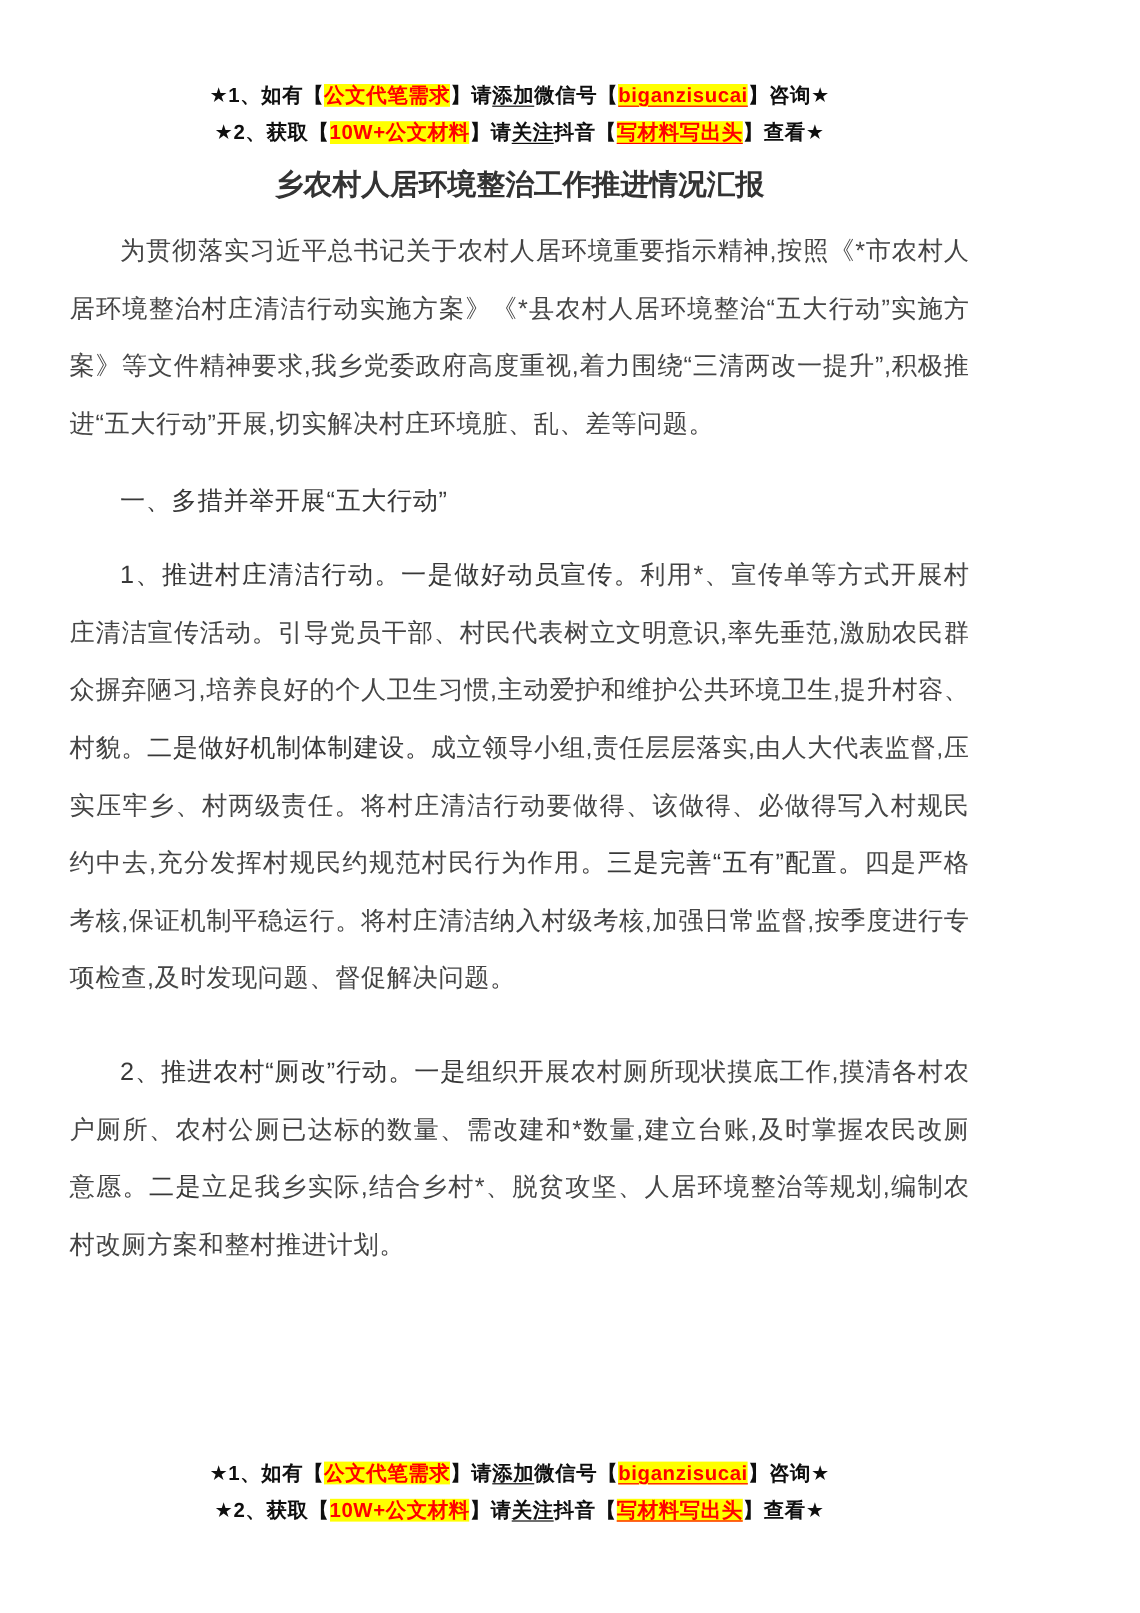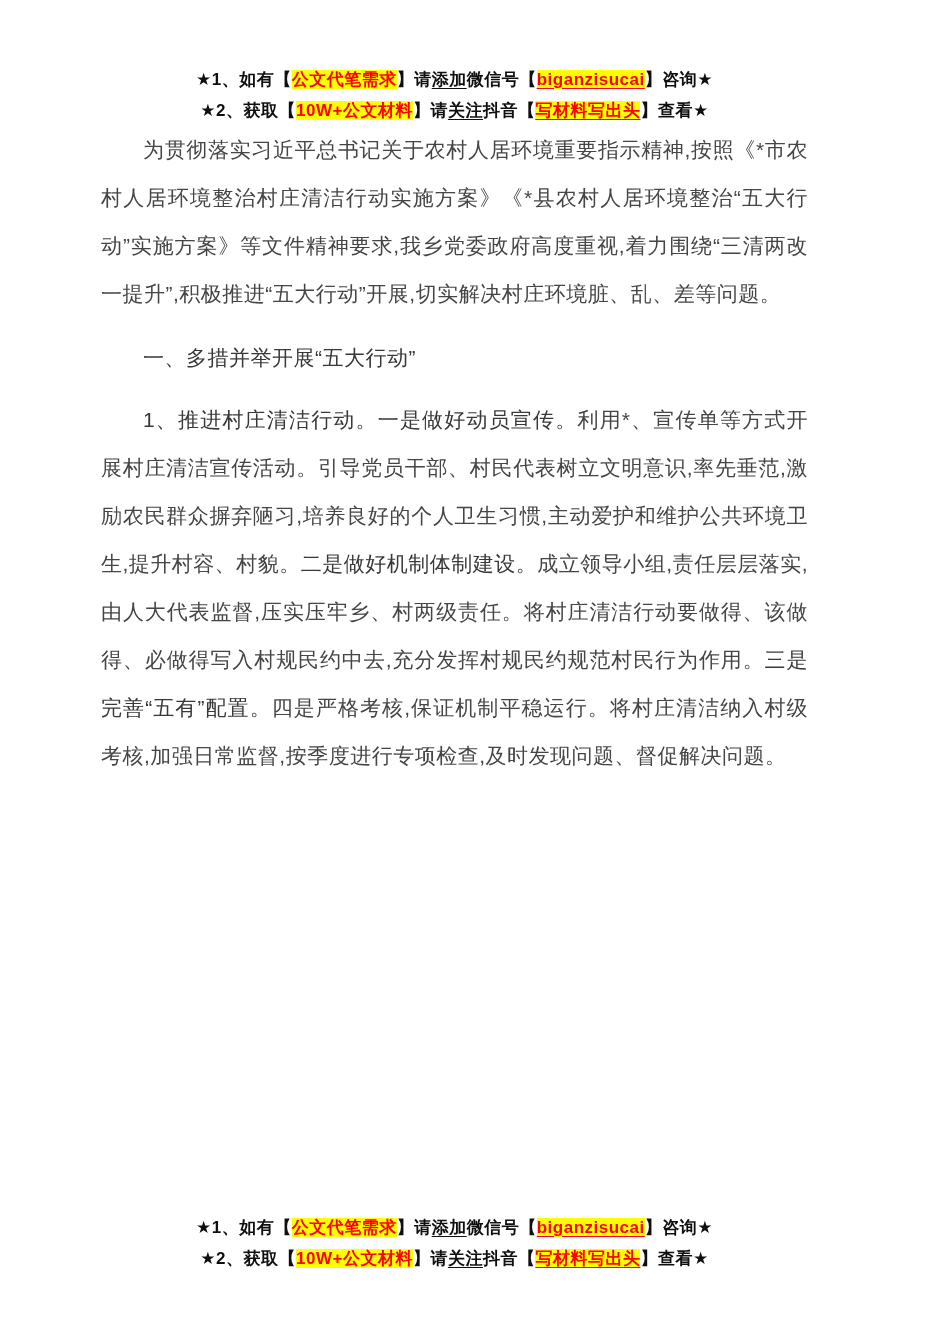--- a/index.html
+++ b/index.html
@@ -6,21 +6,21 @@
     margin: 0;
     padding: 0;
     background: #ffffff;
   }
   .page {
     width: 950px;
     height: 1344px;
     margin: 0 auto;
     background: #ffffff;
     box-sizing: border-box;
-    padding: 64px 142px 70px 101px;
+    padding: 64px 142px 70px 58px;
     display: flex;
     flex-direction: column;
     font-family: "Liberation Sans", "DejaVu Sans", sans-serif;
     overflow: hidden;
   }
   .promo {
     text-align: center;
     font-size: 17px;
     font-weight: 700;
     line-height: 31px;
@@ -83,25 +83,27 @@
 </head>
 <body>
 
 <div class="page">
 
   <div class="promo promo-top">
       <div class="promo-line"><span class="seg-plain">★1、如有【</span><span class="seg-highlight">公文代笔需求</span><span class="seg-plain">】请</span><span class="seg-underline">添加</span><span class="seg-plain">微信号【</span><span class="seg-highlight-underline">biganzisucai</span><span class="seg-plain">】咨询★</span></div>
       <div class="promo-line"><span class="seg-plain">★2、获取【</span><span class="seg-highlight">10W+公文材料</span><span class="seg-plain">】请</span><span class="seg-underline">关注</span><span class="seg-plain">抖音【</span><span class="seg-highlight-underline">写材料写出头</span><span class="seg-plain">】查看★</span></div>
     </div>
 
+  <h1 class="doc-title">乡农村人居环境整治工作推进情况汇报</h1>
 
   <div class="doc-body">
       <p class="body-para"><span>为贯彻落实习近平总书记关于农村人居环境重要指示精神,按照《*市农村人居环境整治村庄清洁行动实施方案》《*县农村人居环境整治“五大行动”实施方案》等文件精神要求,我乡党委政府高度重视,着力围绕“三清两改一提升”,积极推进“五大行动”开展,切实解决村庄环境脏、乱、差等问题。</span></p>
       <h2 class="section-heading"><span class="run-bold">一、多措并举开展“五大行动”</span></h2>
       <p class="body-para"><span class="run-bold">1、推进村庄清洁行动。一是做好动员宣传。</span><span>利用*、宣传单等方式开展村庄清洁宣传活动。引导党员干部、村民代表树立文明意识,率先垂范,激励农民群众摒弃陋习,培养良好的个人卫生习惯,主动爱护和维护公共环境卫生,提升村容、村貌。</span><span class="run-bold">二是做好机制体制建设。</span><span>成立领导小组,责任层层落实,由人大代表监督,压实压牢乡、村两级责任。将村庄清洁行动要做得、该做得、必做得写入村规民约中去,充分发挥村规民约规范村民行为作用。</span><span class="run-bold">三是完善“五有”配置。</span><span>四是严格考核,保证机制平稳运行。将村庄清洁纳入村级考核,加强日常监督,按季度进行专项检查,及时发现问题、督促解决问题。</span></p>
+      <p class="body-para"><span class="run-bold">2、推进农村“厕改”行动。一是</span><span>组织开展农村厕所现状摸底工作,摸清各村农户厕所、农村公厕已达标的数量、需改建和*数量,建立台账,及时掌握农民改厕意愿。</span><span class="run-bold">二是</span><span>立足我乡实际,结合乡村*、脱贫攻坚、人居环境整治等规划,编制农村改厕方案和整村推进计划。</span></p>
     </div>
 
   <div class="promo promo-bottom">
       <div class="promo-line"><span class="seg-plain">★1、如有【</span><span class="seg-highlight">公文代笔需求</span><span class="seg-plain">】请</span><span class="seg-underline">添加</span><span class="seg-plain">微信号【</span><span class="seg-highlight-underline">biganzisucai</span><span class="seg-plain">】咨询★</span></div>
       <div class="promo-line"><span class="seg-plain">★2、获取【</span><span class="seg-highlight">10W+公文材料</span><span class="seg-plain">】请</span><span class="seg-underline">关注</span><span class="seg-plain">抖音【</span><span class="seg-highlight-underline">写材料写出头</span><span class="seg-plain">】查看★</span></div>
     </div>
 
 </div>
 
 </body></html>

